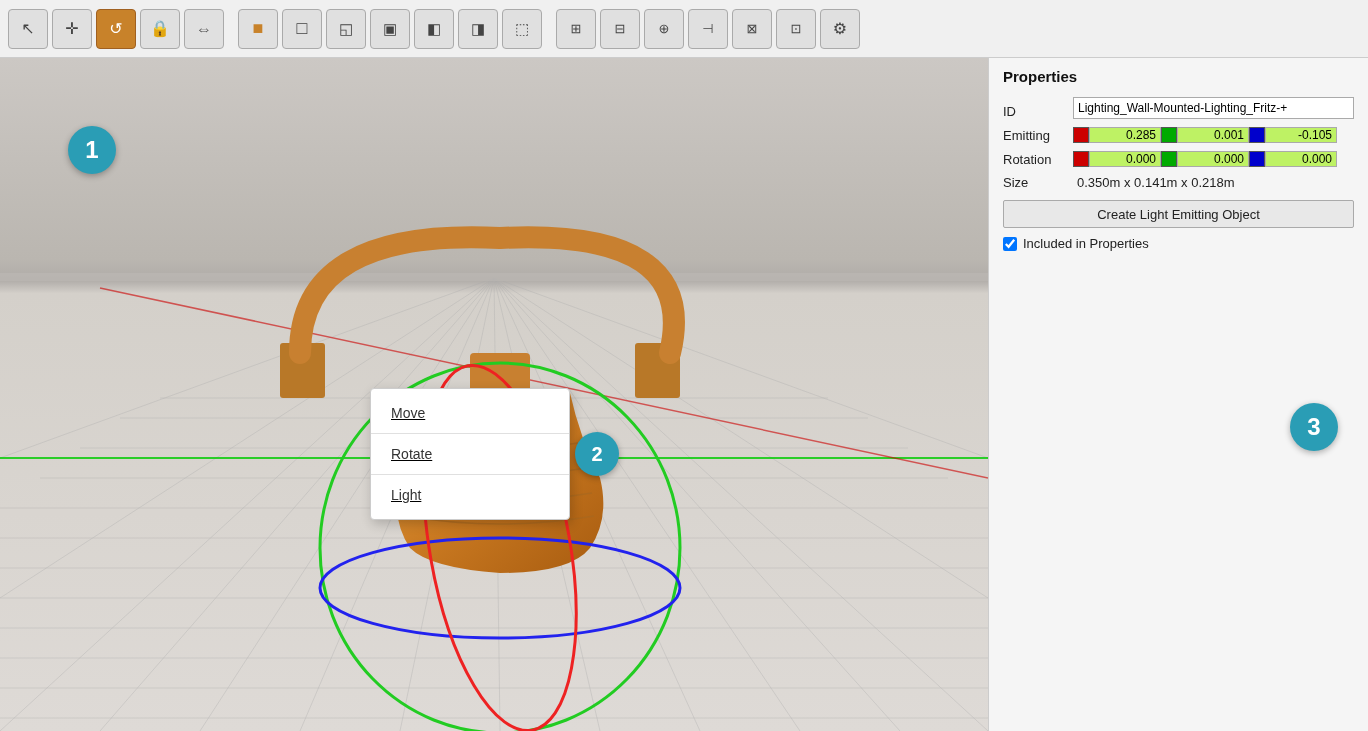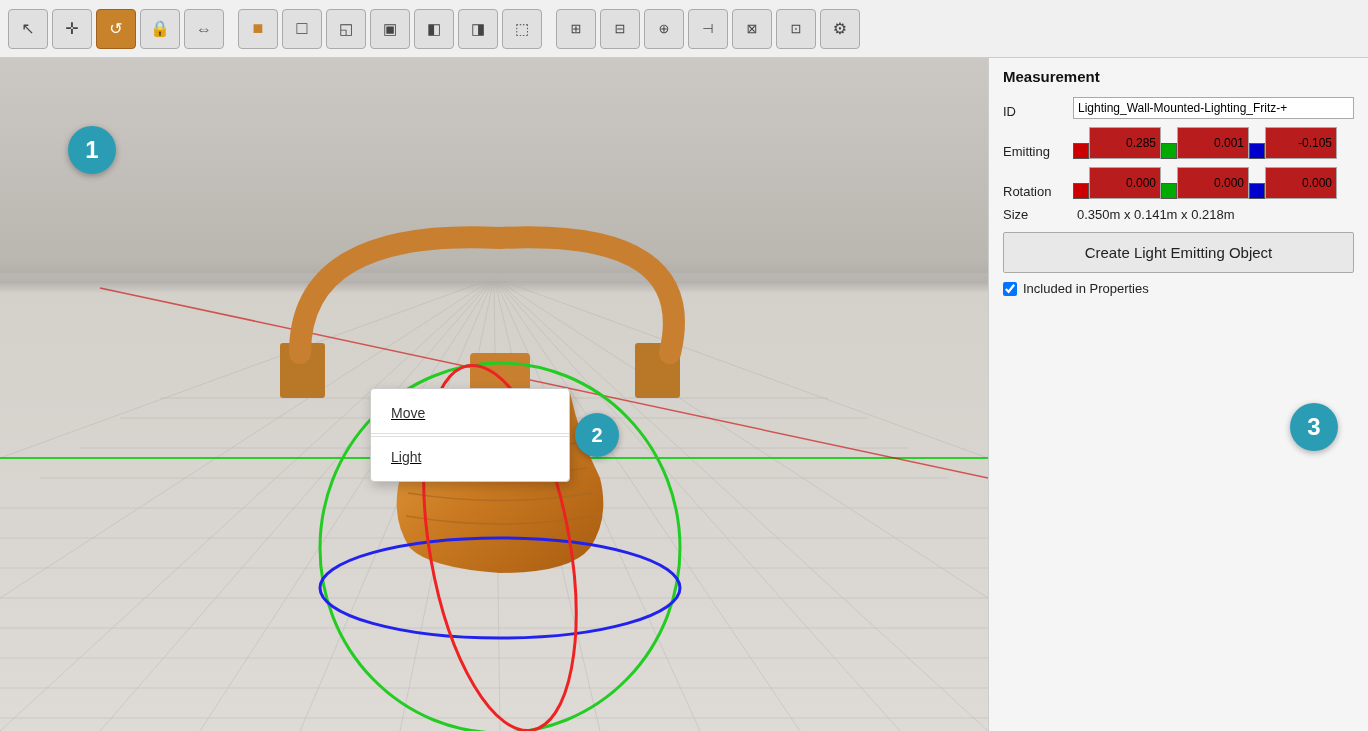--- a/index.html
+++ b/index.html
@@ -131,23 +131,23 @@
       color: #222;
       flex-shrink: 0;
     }
     .prop-color-box {
       width: 16px; height: 16px;
       border: 1px solid #555;
       flex-shrink: 0;
     }
     .prop-input {
       width: 72px;
-      height: 32px;
+      height: 16px;
       border: 1px solid #aaa;
-      background: #b91c1c;
+      background: #bef264;
       font-size: 12px;
       text-align: right;
       padding: 0 4px;
     }
     .prop-id-input {
       flex: 1;
       height: 22px;
       border: 1px solid #aaa;
       background: white;
       font-size: 12px;
@@ -155,26 +155,26 @@
       overflow: hidden;
     }
     .prop-size {
       font-size: 13px;
       color: #222;
       margin-left: 4px;
     }
     .prop-button {
       display: block;
       width: 100%;
-      height: 41px;
+      height: 28px;
       background: #e8e8e8;
       border: 1px solid #aaa;
       border-radius: 2px;
       cursor: pointer;
-      font-size: 15px;
+      font-size: 13px;
       color: #222;
       margin: 10px 0 8px 0;
       text-align: center;
     }
     .prop-checkbox-row {
       display: flex;
       align-items: center;
       gap: 6px;
       font-size: 13px;
       color: #222;
@@ -299,33 +299,34 @@
 
       <ellipse cx="500" cy="530" rx="180" ry="50" fill="none" stroke="#2222ee" stroke-width="3"></ellipse>
 
       <ellipse cx="500" cy="490" rx="70" ry="185" fill="none" stroke="#ee2222" stroke-width="3" transform="rotate(-10, 500, 490)"></ellipse>
     </svg>
 
     <div id="context-menu">
       <div style="position:relative;text-decoration:underline;">
         <div class="ctx-item">Move</div>
         <div class="ctx-divider"></div>
+        <div class="ctx-item">Rotate</div>
         <div class="ctx-divider"></div>
         <div class="ctx-item">Light</div>
 
         <div class="step-badge ctx-badge" style="position:absolute; right:-50px; top:50%; transform:translateY(-50%); width:44px; height:44px;">
           <span>2</span>
         </div>
       </div>
     </div>
 
   </div>
 
   <div id="properties">
-    <h3>Measurement</h3>
+    <h3>Properties</h3>
 
     <div class="prop-row">
       <span class="prop-label">ID</span>
       <input class="prop-id-input" type="text" value="Lighting_Wall-Mounted-Lighting_Fritz-+" style="">
     </div>
 
     <div class="prop-row">
       <span class="prop-label">Emitting</span>
       <div class="prop-color-box" style="background:#cc0000;"></div>
       <input class="prop-input" type="text" value="0.285" style="">

